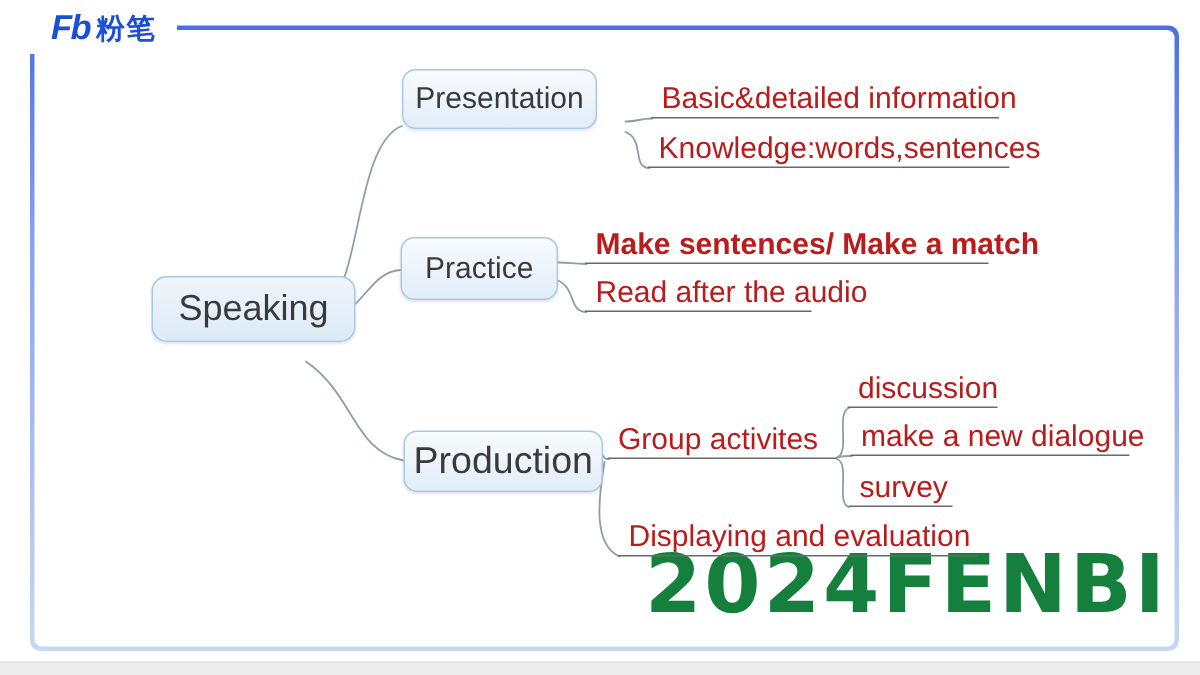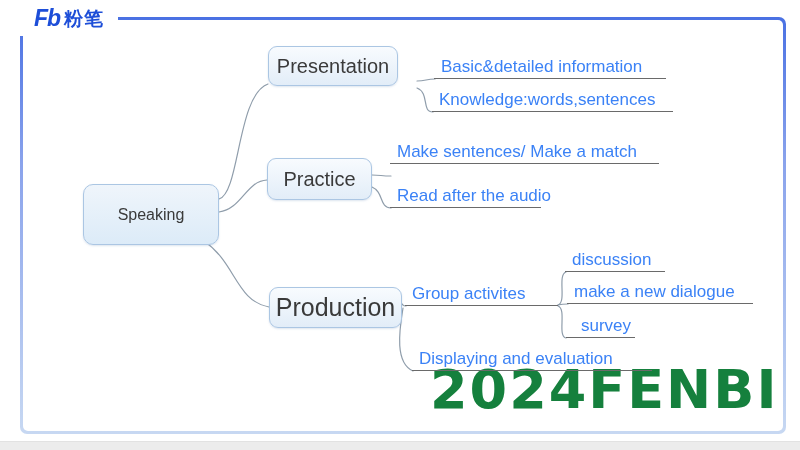--- a/index.html
+++ b/index.html
@@ -29,33 +29,33 @@
     color:#15803d; font-family:"DejaVu Sans", sans-serif; white-space:nowrap; }
 
   .connectors { position:absolute; left:0; top:0; z-index:4; pointer-events:none; }
 
   .topic { position:absolute; z-index:5; box-sizing:border-box;
     display:flex; align-items:center; justify-content:center;
     border:1px solid #abc6e3; border-radius:9px;
     background:linear-gradient(180deg,#f8fbfe 0%,#e2edf8 100%);
     color:#3a3a3a; box-shadow:0 1px 2px rgba(120,150,190,0.25);
     white-space:nowrap; }
-  .root-topic { left:83px; top:184px; width:136px; height:61px; font-size:16px;
+  .root-topic { left:101px; top:184px; width:136px; height:44px; font-size:24px;
     background:linear-gradient(180deg,#eff5fb 0%,#dcebf8 100%); border-radius:10px; }
   .t-presentation { left:268px; top:46px;  width:130px; height:40px; font-size:20px; }
   .t-practice     { left:267px; top:158px; width:105px; height:42px; font-size:20px; }
   .t-production   { left:269px; top:287px; width:133px; height:41px; font-size:25px; }
 
   .leaf { position:absolute; z-index:5; box-sizing:border-box;
-    font-size:17px; color:#3b82f6; white-space:nowrap;
+    font-size:20px; color:#b91c1c; white-space:nowrap;
     line-height:23px; height:24px; padding:0 4px 1px 7px;
     border-bottom:1.5px solid #6a6a6a; }
   .l-basic      { left:434px; top:55px;  width:232px; }
   .l-knowledge  { left:432px; top:88px;  width:241px; }
-  .l-makesent   { left:390px; top:140px; width:269px; }
+  .l-makesent   { left:390px; top:152px; width:269px;font-weight:bold; }
   .l-readaudio  { left:390px; top:184px; width:151px; }
   .l-group      { left:405px; top:282px; width:153px; }
   .l-discussion { left:565px; top:248px; width:100px; }
   .l-dialogue   { left:567px; top:280px; width:186px; }
   .l-survey     { left:566px; top:314px; width:69px;text-align:right;  }
   .l-display    { left:412px; top:347px; width:240px; }
 
   .bottom-strip { position:absolute; left:0; bottom:0; width:800px; height:8px;
     background:#ececec; border-top:1px solid #e2e2e2; z-index:6; }
 </style>

